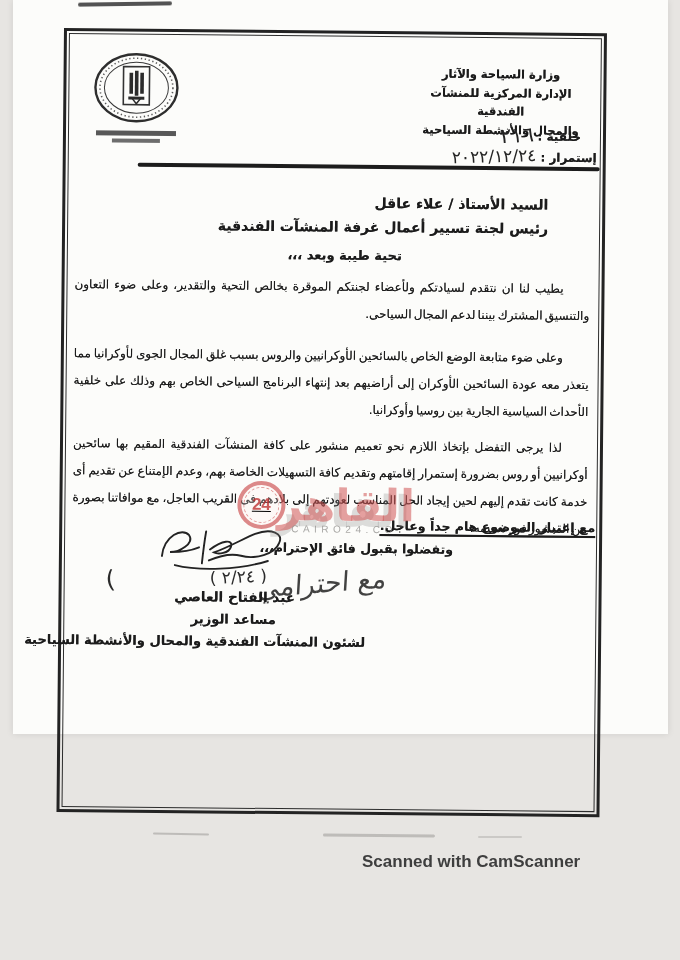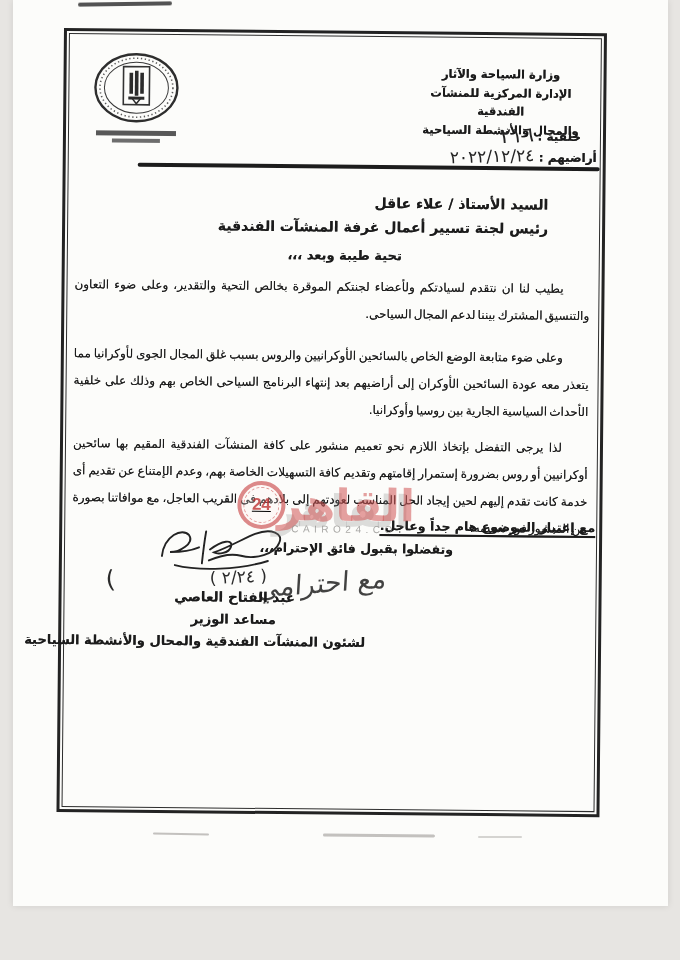--- a/index.html
+++ b/index.html
@@ -3,21 +3,21 @@
 <meta charset="utf-8">
 <style>
   html,body{margin:0;padding:0;}
   body{
     width:680px;height:960px;position:relative;overflow:hidden;
     background:#e7e5e2;
     font-family:"DejaVu Sans",sans-serif;
   }
   
   .page{
-    position:absolute;left:13px;top:0;width:655px;height:906px;
+    position:absolute;left:13px;top:0;width:655px;height:734px;
     background:#fcfcfa;box-shadow:0 0 7px rgba(0,0,0,.10);
   }
   .top-smudge{
     position:absolute;left:65px;top:2px;width:94px;height:4px;
     background:#2a2a2a;border-radius:3px;opacity:.8;
     transform:rotate(-.8deg);filter:blur(.4px);
   }
   
   .frame{
     position:absolute;left:51px;top:28px;width:537px;height:778px;
@@ -123,21 +123,21 @@
     <div class="lh ink rtl">
       <div>وزارة السياحة والآثار</div>
       <div>الإدارة المركزية للمنشآت الفندقية</div>
       <div>والمحال والأنشطة السياحية</div>
     </div>
     <div class="lh-row lh-record ink rtl">
       <span>خلفية :</span>
       <span class="hand hand-record">٢١٦</span>
     </div>
     <div class="lh-row lh-date ink rtl">
-      <span>أراضيهم :</span>
+      <span>إستمرار :</span>
       <span class="hand hand-date">٢٠٢٢/١٢/٢٤</span>
     </div>
 
     <div class="rule"></div>
 
     <div class="recipient ink rtl">
       <div>السيد الأستاذ / علاء عاقل</div>
       <div>رئيس لجنة تسيير أعمال غرفة المنشآت الفندقية</div>
     </div>
     <div class="greeting ink rtl">تحية طيبة وبعد ،،،</div>
@@ -172,13 +172,14 @@
 
     <div class="sig-name ink rtl">عبد الفتاح العاصي</div>
     <div class="sig-title1 ink rtl">مساعد الوزير</div>
     <div class="sig-title2 ink rtl">لشئون المنشآت الفندقية والمحال والأنشطة السياحية</div>
   </div>
 
   <div class="smudge sm1"></div>
   <div class="smudge sm2"></div>
   <div class="smudge sm3"></div>
 
+  <div class="camscanner">Scanned with CamScanner</div>
 </div>
 
 </body></html>

